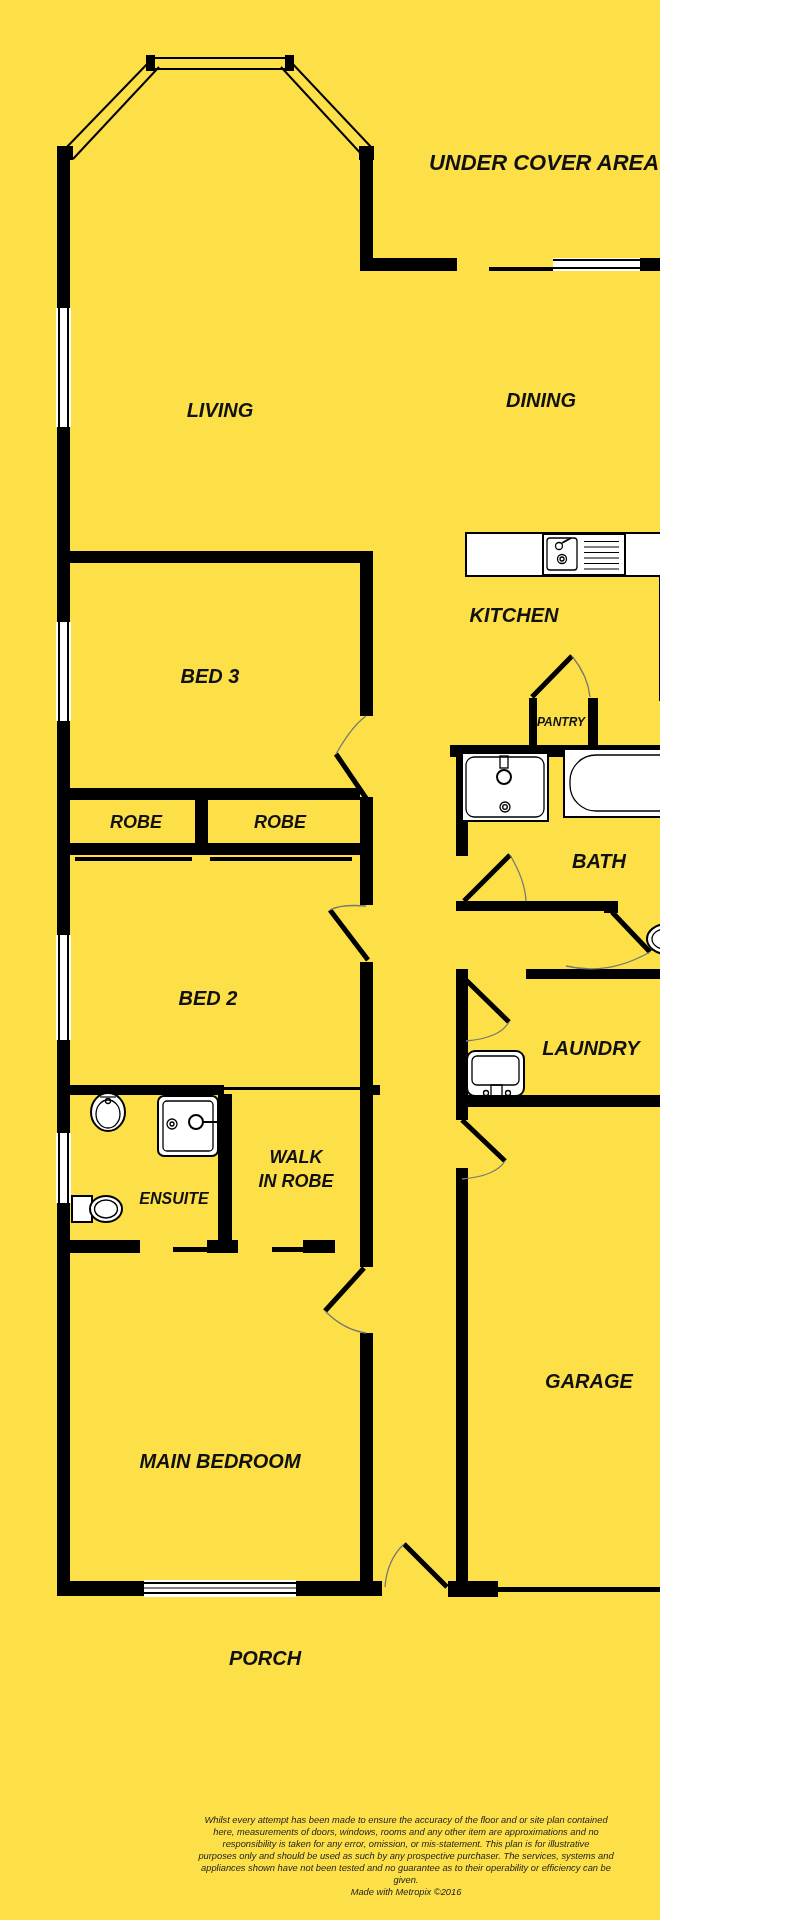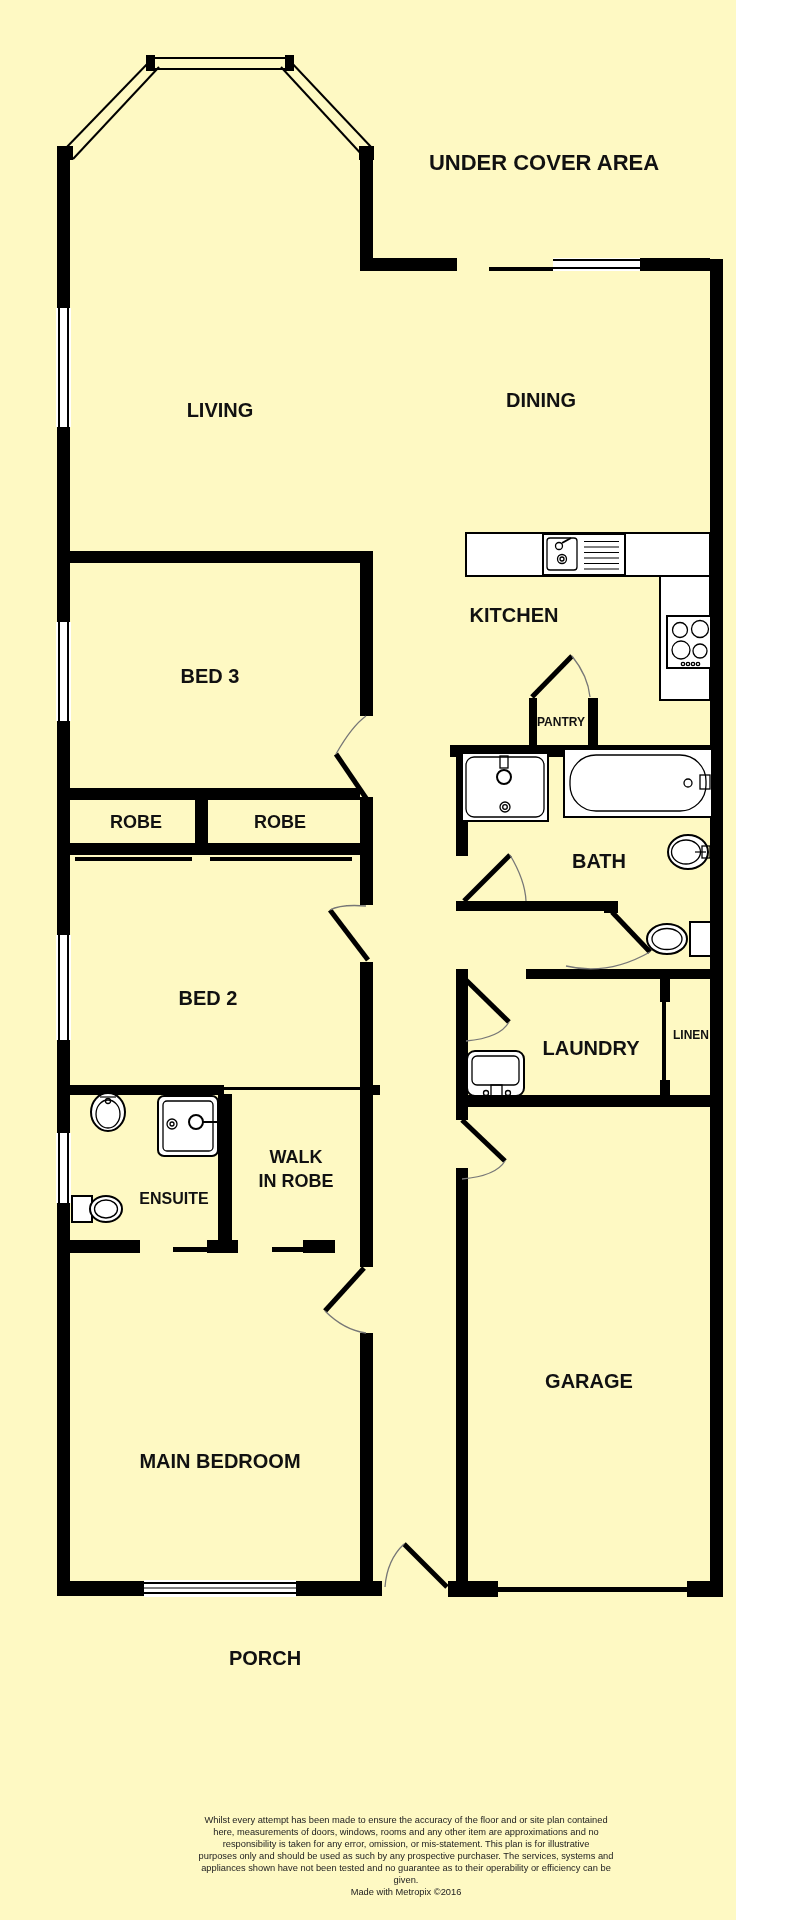--- a/index.html
+++ b/index.html
@@ -1,16 +1,16 @@
 <!DOCTYPE html>
 <html><head>
 <meta charset="utf-8">
 <style>
   html,body{margin:0;padding:0;background:#fff;}
-  .page{position:relative;width:736px;height:1920px;background:#fef9c3;overflow:hidden;}
+  .page{position:relative;width:660px;height:1920px;background:#fde047;overflow:hidden;font-style:italic;}
   svg{position:absolute;left:0;top:0;}
   .wall{fill:#000;}
   .thin{fill:#000;}
   .wline{stroke:#000;stroke-width:2;fill:none;}
   .wlinet{stroke:#000;stroke-width:1.2;fill:none;}
   .cline{stroke:#000;stroke-width:2;fill:#fff;}
   .fx{stroke:#000;stroke-width:2;fill:#fff;}
   .fxthin{stroke:#000;stroke-width:1.3;fill:none;}
   .leaf{stroke:#000;stroke-width:5;fill:none;}
   .arc{stroke:#777;stroke-width:1.3;fill:none;}

